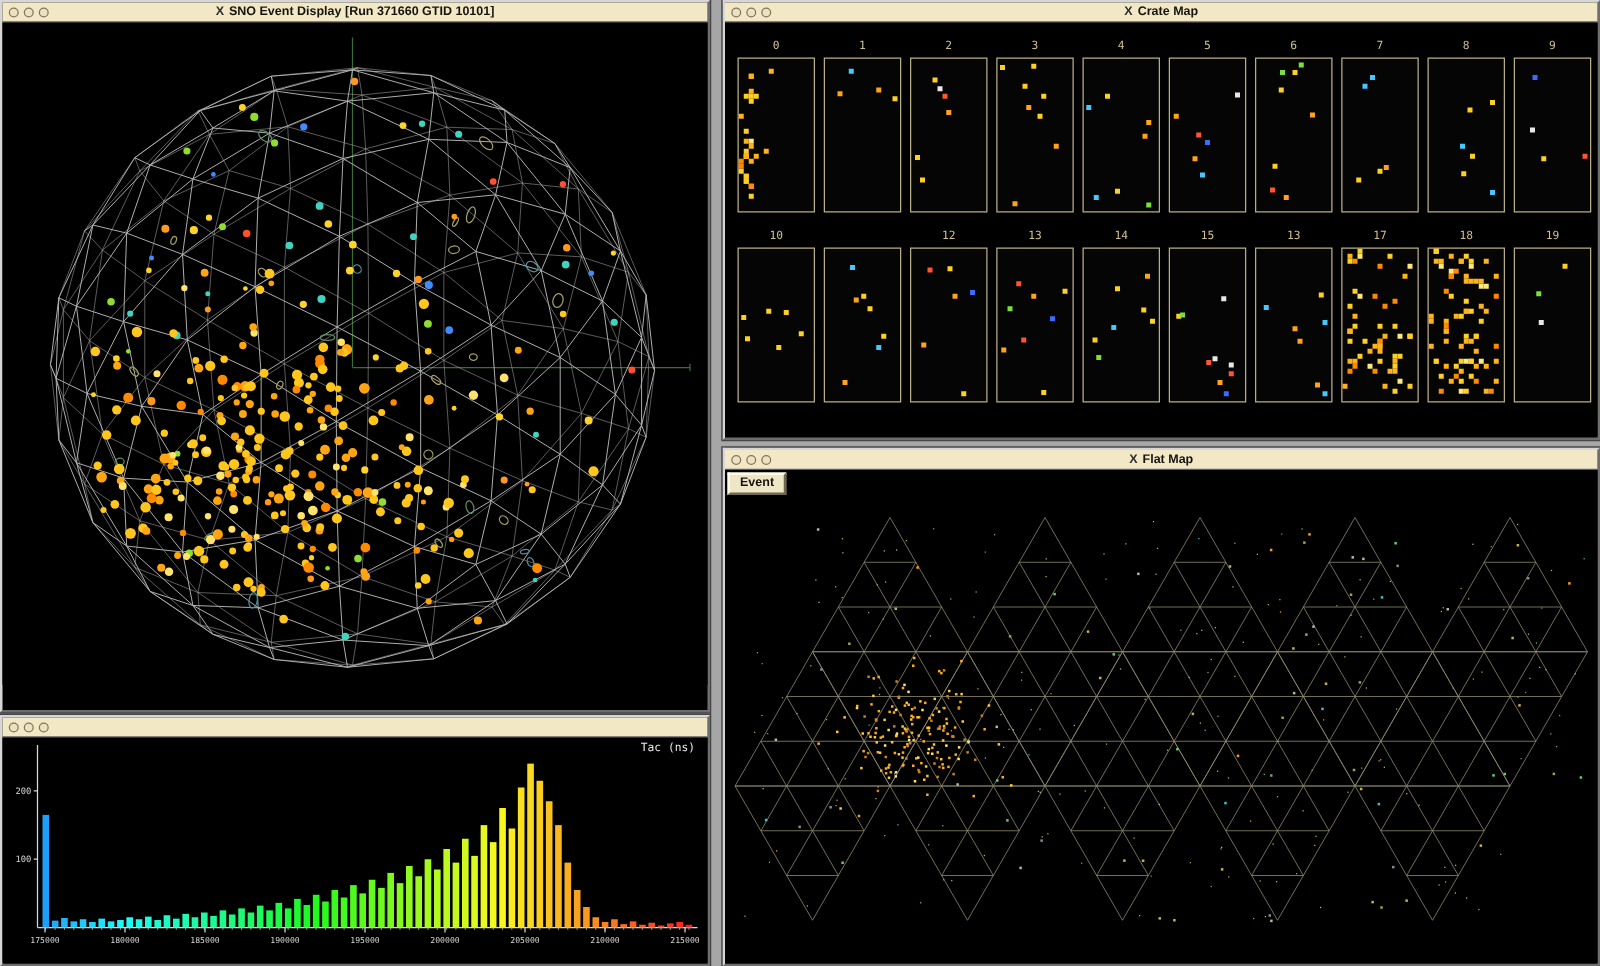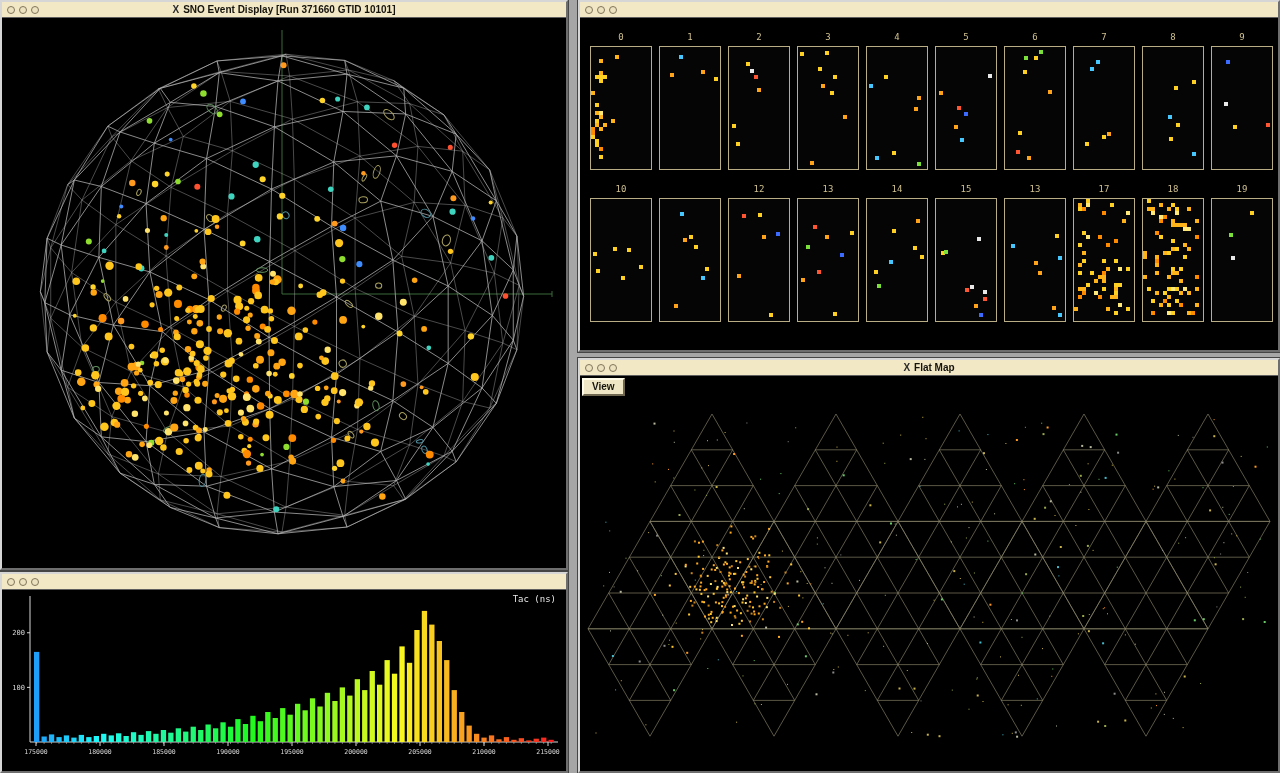--- a/index.html
+++ b/index.html
@@ -865,20 +865,21 @@
     </div>
 </div>
 
 <div class="window" id="win-crate" style="left:578px;top:0;width:702px;height:352px;">
   <div class="titlebar">
     <div class="controls">
       <span class="ctl"></span>
       <span class="ctl"></span>
       <span class="ctl"></span>
     </div>
+    <div class="title"><span class="xlogo">Χ</span><span>Crate Map</span></div>
   </div>
   <div class="canvas" id="crate-canvas" style="width:698px;height:331px;">
       <div class="crate-label" style="left: 10px; top: 14px; width: 62px;">0</div>
       <div class="crate-panel" style="left: 10px; top: 28px; width: 62px; height: 124px;">
         <span class="cdot" style="left: 8px; top: 24px; background: rgb(255, 179, 26);"></span>
         <span class="cdot" style="left: 8px; top: 32px; background: rgb(255, 208, 36);"></span>
         <span class="cdot" style="left: 0px; top: 84px; background: rgb(255, 138, 0);"></span>
         <span class="cdot" style="left: 8px; top: 64px; background: rgb(255, 232, 122);"></span>
         <span class="cdot" style="left: 8px; top: 108px; background: rgb(255, 208, 36);"></span>
         <span class="cdot" style="left: 0px; top: 44px; background: rgb(255, 179, 26);"></span>
@@ -1210,21 +1211,21 @@
 <div class="window" id="win-flat" style="left:578px;top:358px;width:702px;height:415px;">
   <div class="titlebar">
     <div class="controls">
       <span class="ctl"></span>
       <span class="ctl"></span>
       <span class="ctl"></span>
     </div>
     <div class="title"><span class="xlogo">Χ</span><span>Flat Map</span></div>
   </div>
   <div class="canvas" id="flat-canvas" style="width:698px;height:394px;">
-    <div class="view-btn">View</div>
+    <div class="view-btn">Event</div>
   <svg width="698" height="394">
         <line x1="111.3" y1="73.8" x2="152.7" y2="73.8" stroke="#8f8a6e" stroke-width="0.7" stroke-opacity="0.9"></line>
         <line x1="90.7" y1="109.6" x2="173.3" y2="109.6" stroke="#8f8a6e" stroke-width="0.7" stroke-opacity="0.9"></line>
         <line x1="111.3" y1="145.4" x2="90.7" y2="109.6" stroke="#8f8a6e" stroke-width="0.7" stroke-opacity="0.9"></line>
         <line x1="152.7" y1="145.4" x2="111.3" y2="73.8" stroke="#8f8a6e" stroke-width="0.7" stroke-opacity="0.9"></line>
         <line x1="173.3" y1="109.6" x2="152.7" y2="145.4" stroke="#8f8a6e" stroke-width="0.7" stroke-opacity="0.9"></line>
         <line x1="152.7" y1="73.8" x2="111.3" y2="145.4" stroke="#8f8a6e" stroke-width="0.7" stroke-opacity="0.9"></line>
         <line x1="132.0" y1="38.0" x2="70.0" y2="145.4" stroke="#8f8a6e" stroke-width="0.7" stroke-opacity="0.9"></line>
         <line x1="70.0" y1="145.4" x2="194.0" y2="145.4" stroke="#8f8a6e" stroke-width="0.7" stroke-opacity="0.9"></line>
         <line x1="194.0" y1="145.4" x2="132.0" y2="38.0" stroke="#8f8a6e" stroke-width="0.7" stroke-opacity="0.9"></line>

